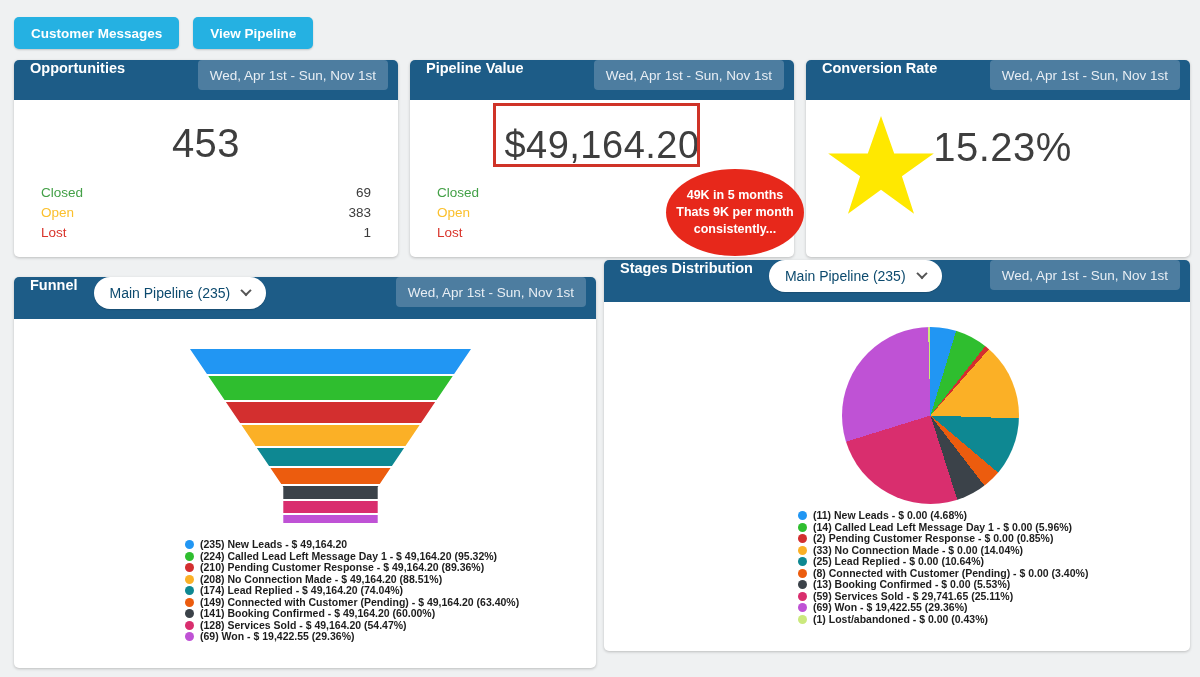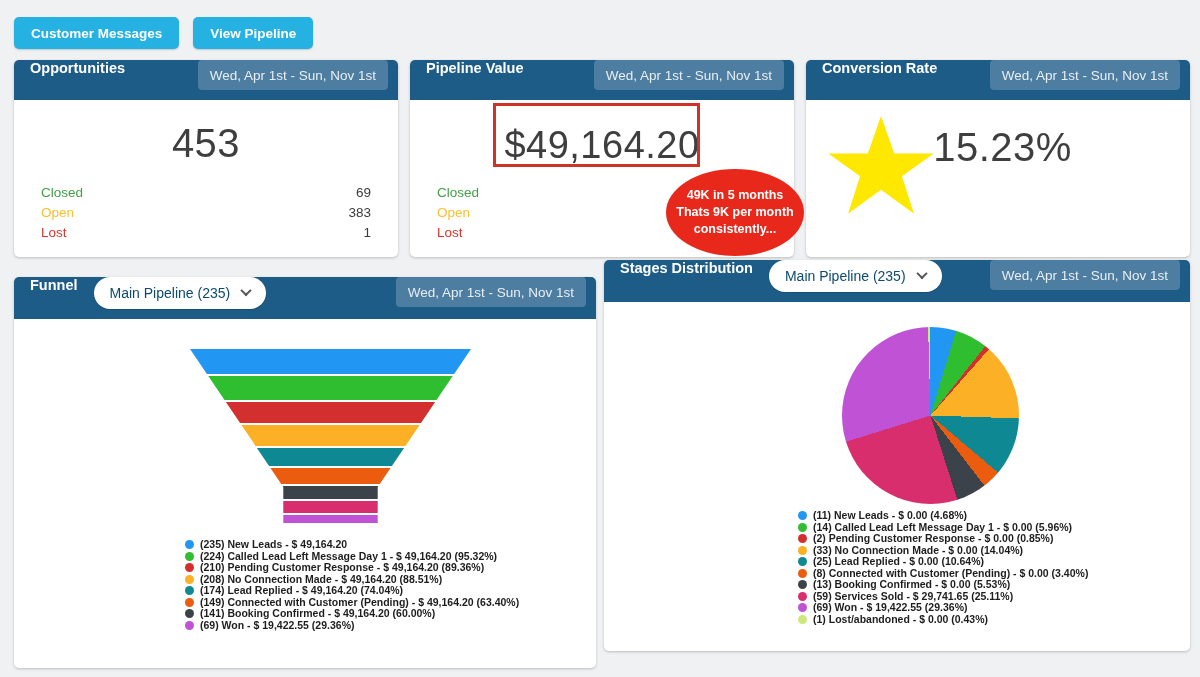--- a/index.html
+++ b/index.html
@@ -237,20 +237,24 @@
           </li>
           <li>
             <span class="dot" style="background: rgb(236, 92, 14);"></span>
             <span>(149) Connected with Customer (Pending) - $ 49,164.20 (63.40%)</span>
           </li>
           <li>
             <span class="dot" style="background: rgb(59, 66, 73);"></span>
             <span>(141) Booking Confirmed - $ 49,164.20 (60.00%)</span>
           </li>
           <li>
+            <span class="dot" style="background: rgb(217, 46, 110);"></span>
+            <span>(128) Services Sold - $ 49,164.20 (54.47%)</span>
+          </li>
+          <li>
             <span class="dot" style="background: rgb(191, 82, 213);"></span>
             <span>(69) Won - $ 19,422.55 (29.36%)</span>
           </li>
         </ul>
     </div>
   </div>
 
   <div class="card" id="card-stages">
     <div class="card-header tall">
       <span class="title">Stages Distribution</span>

